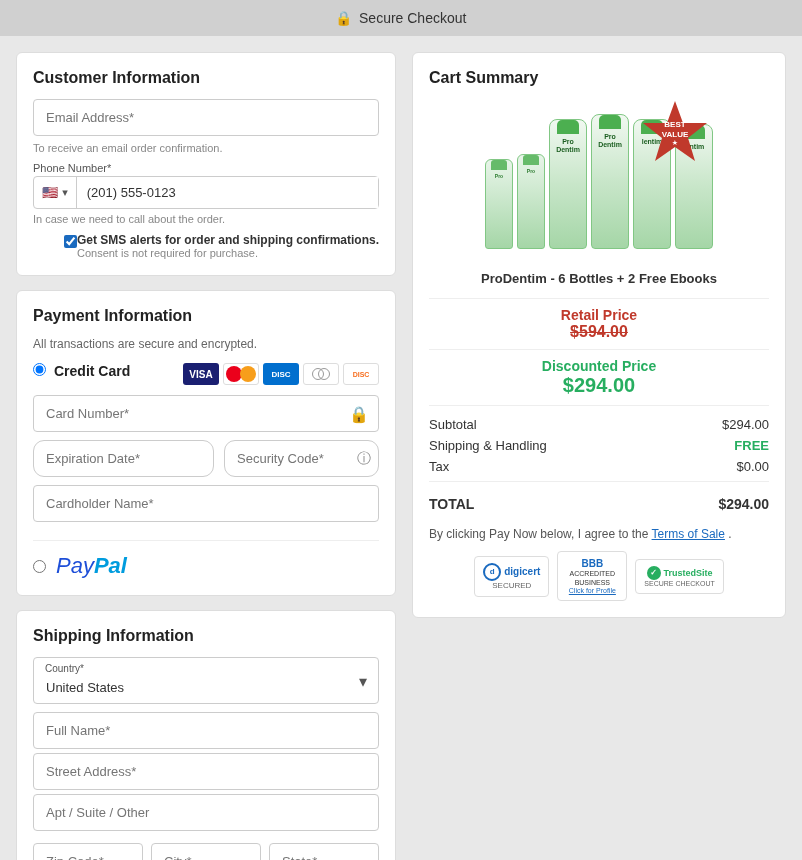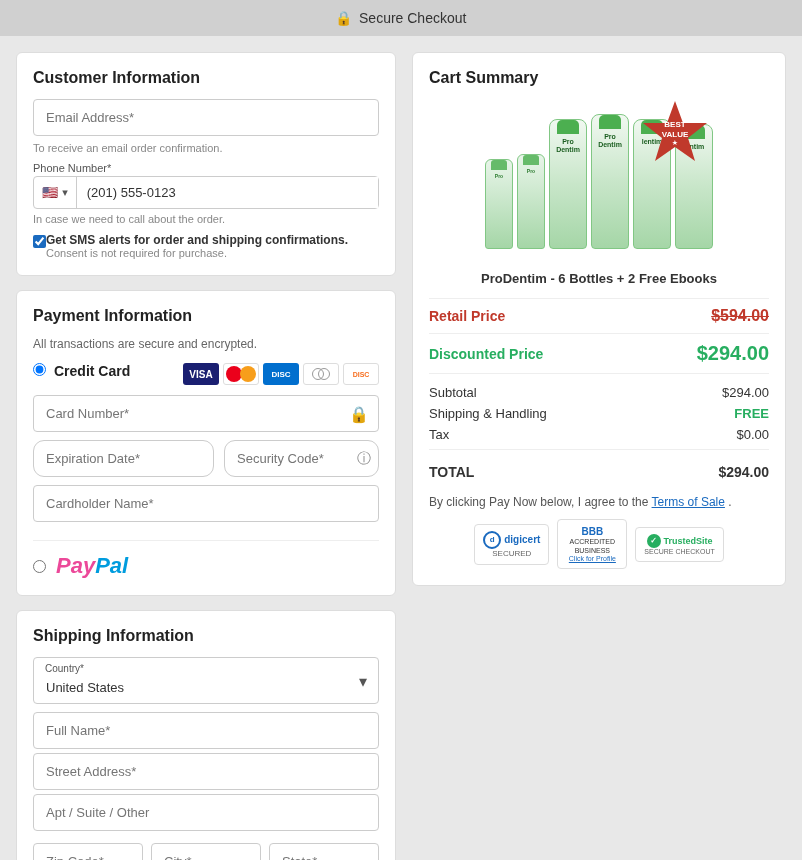--- a/index.html
+++ b/index.html
@@ -99,20 +99,21 @@
       display: block;
       margin-bottom: 2px;
     }
     .phone-wrapper {
       margin-bottom: 4px;
     }
     .checkbox-row {
       display: flex;
       align-items: flex-start;
       margin-top: 6px;
+      justify-content: flex-end;
     }
     .checkbox-row input[type=checkbox] {
       margin-top: 2px;
       accent-color: #1a6abf;
     }
     .checkbox-label {
       font-size: 12px;
       color: #333;
       font-weight: bold;
     }
@@ -217,21 +218,21 @@
       gap: 10px;
       margin-top: 14px;
       padding-top: 12px;
       border-top: 1px solid #eee;
     }
     .paypal-logo {
       display: flex;
       align-items: center;
       gap: 0;
     }
-    .paypal-pay { color: #ec4899; font-size: 22px; font-weight: bold; font-style: italic; }
+    .paypal-pay { color: #1d4ed8; font-size: 22px; font-weight: normal; font-style: italic; }
     .paypal-pal { color: #009cde; font-size: 22px; font-weight: bold; font-style: italic; }
     
     .country-wrapper {
       position: relative;
       margin-bottom: 8px;
     }
     .country-label {
       font-size: 10px;
       color: #555;
       position: absolute;
@@ -286,20 +287,21 @@
       color: #333;
       margin-bottom: 12px;
       text-align: center;
     }
     .price-row {
       display: flex;
       justify-content: space-between;
       align-items: center;
       padding: 8px 0;
       border-top: 1px solid #eee;
+      flex-direction: column;
     }
     .retail-label { font-size: 14px; font-weight: bold; color: #c0392b; }
     .retail-price { font-size: 16px; font-weight: bold; color: #c0392b; text-decoration: line-through; }
     .discount-label { font-size: 14px; font-weight: bold; color: #27ae60; }
     .discount-price { font-size: 20px; font-weight: bold; color: #27ae60; }
     .summary-row {
       display: flex;
       justify-content: space-between;
       font-size: 13px;
       color: #333;

